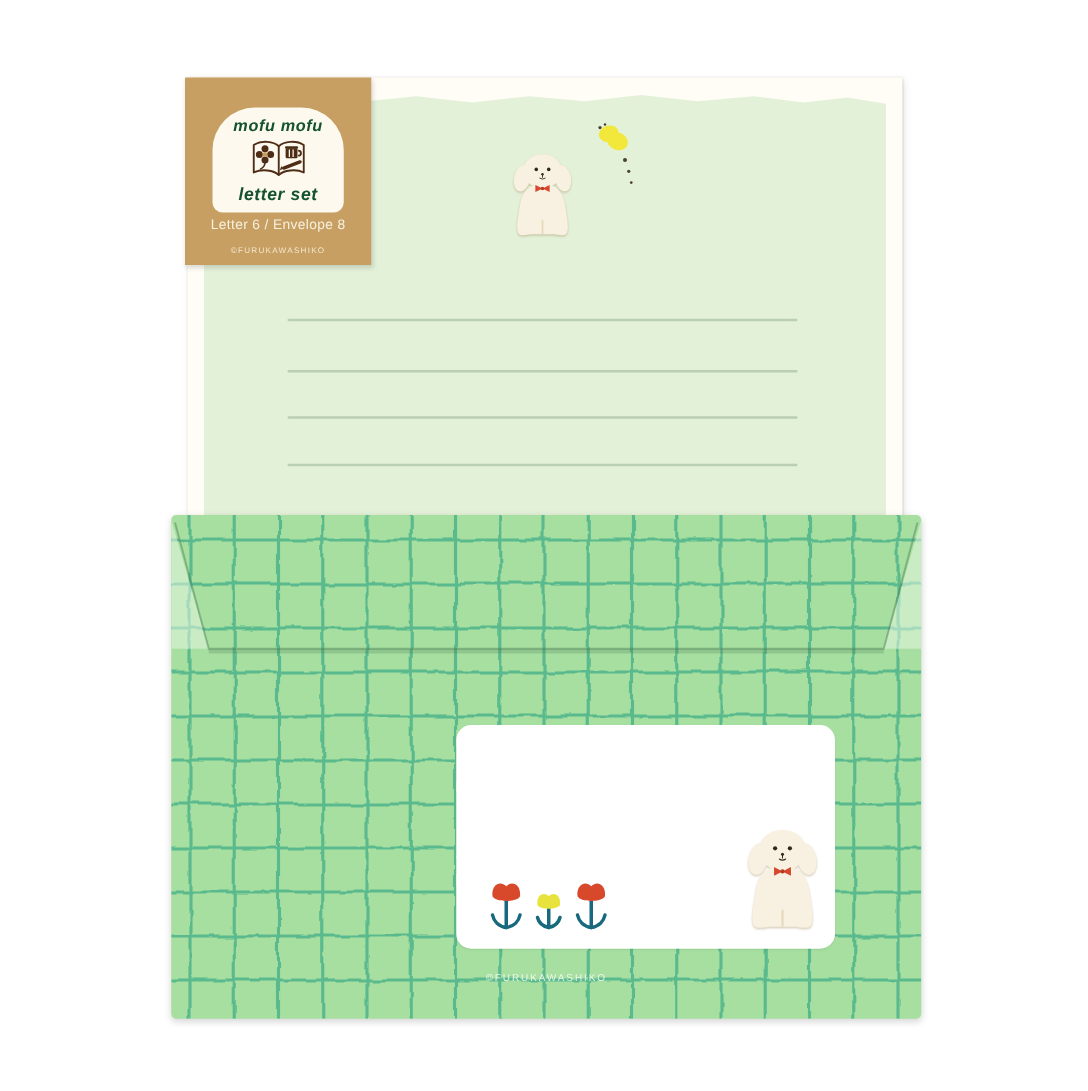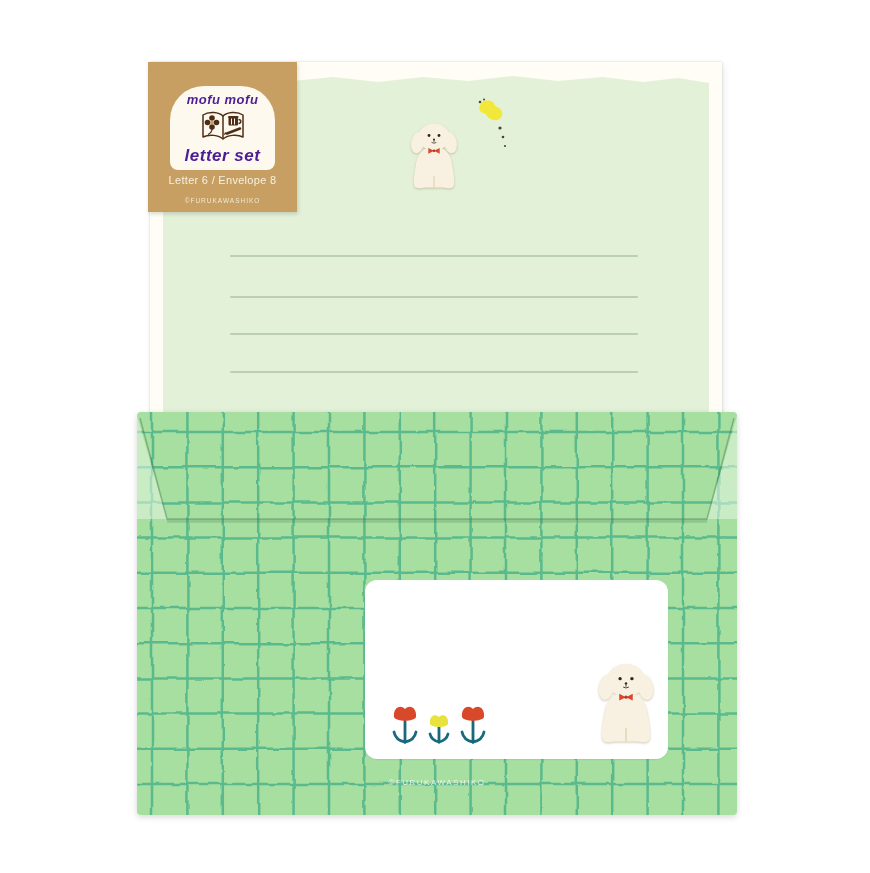--- a/index.html
+++ b/index.html
@@ -34,24 +34,24 @@
     position:absolute;left:148px;top:62px;width:149px;height:150px;
     background:#c79f63;z-index:2;
     box-shadow:1px 2px 4px rgba(0,0,0,.15);
   }
   .tag-window{
     position:absolute;left:22px;top:24px;width:105px;height:84px;
     background:#fdf9ee;border-radius:34px 34px 8px 8px;
     display:flex;flex-direction:column;align-items:center;justify-content:center;
   }
   .tag-brand,.tag-product{
-    color:#4c1d95;font-style:italic;font-weight:bold;letter-spacing:.5px;
+    color:#14532d;font-style:italic;font-weight:bold;letter-spacing:.5px;
     font-size:13px;line-height:1;white-space:nowrap;
   }
-  .tag-product{font-size:17px;margin-top:2px;}
+  .tag-product{font-size:14px;margin-top:2px;}
   .tag-icon{margin:2px 0 1px 0;}
   .tag-contents{
     position:absolute;left:0;top:112px;width:100%;text-align:center;
     color:#f7f1de;font-size:11px;letter-spacing:.3px;white-space:nowrap;
   }
   .tag-copy{
     position:absolute;left:0;top:135px;width:100%;text-align:center;
     color:rgba(250,244,225,.85);font-size:6.5px;letter-spacing:1px;white-space:nowrap;
   }
   

